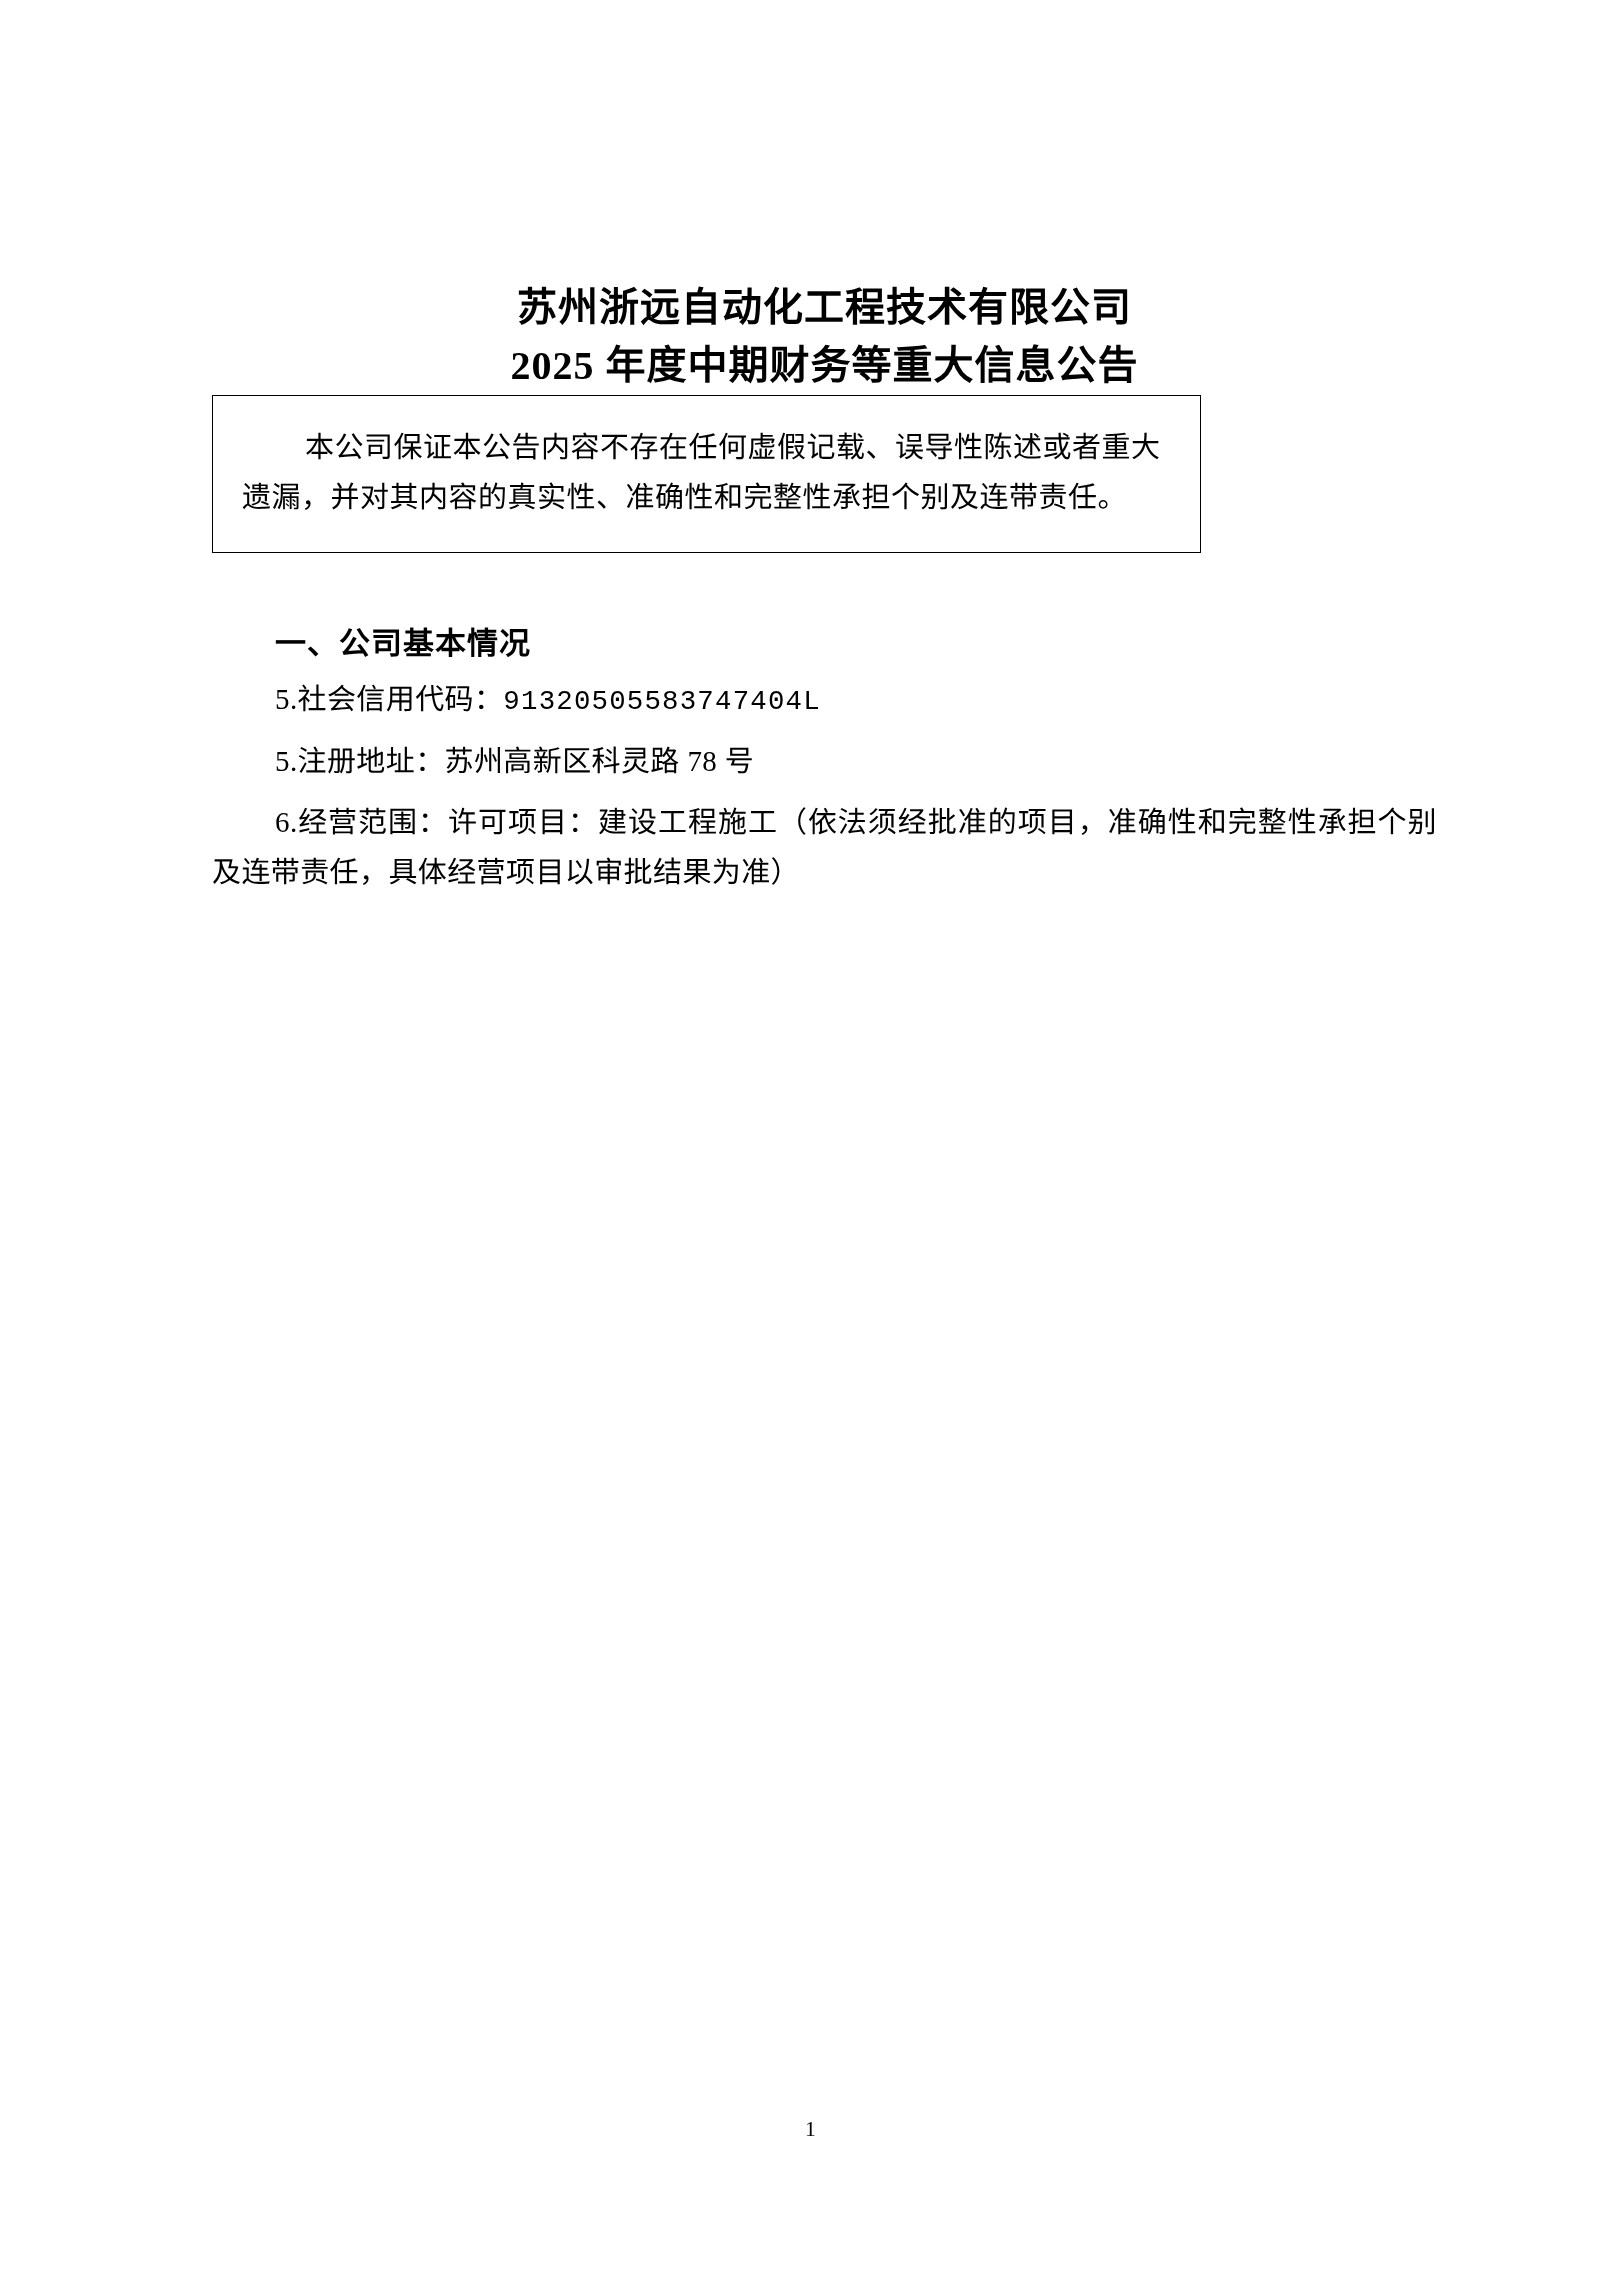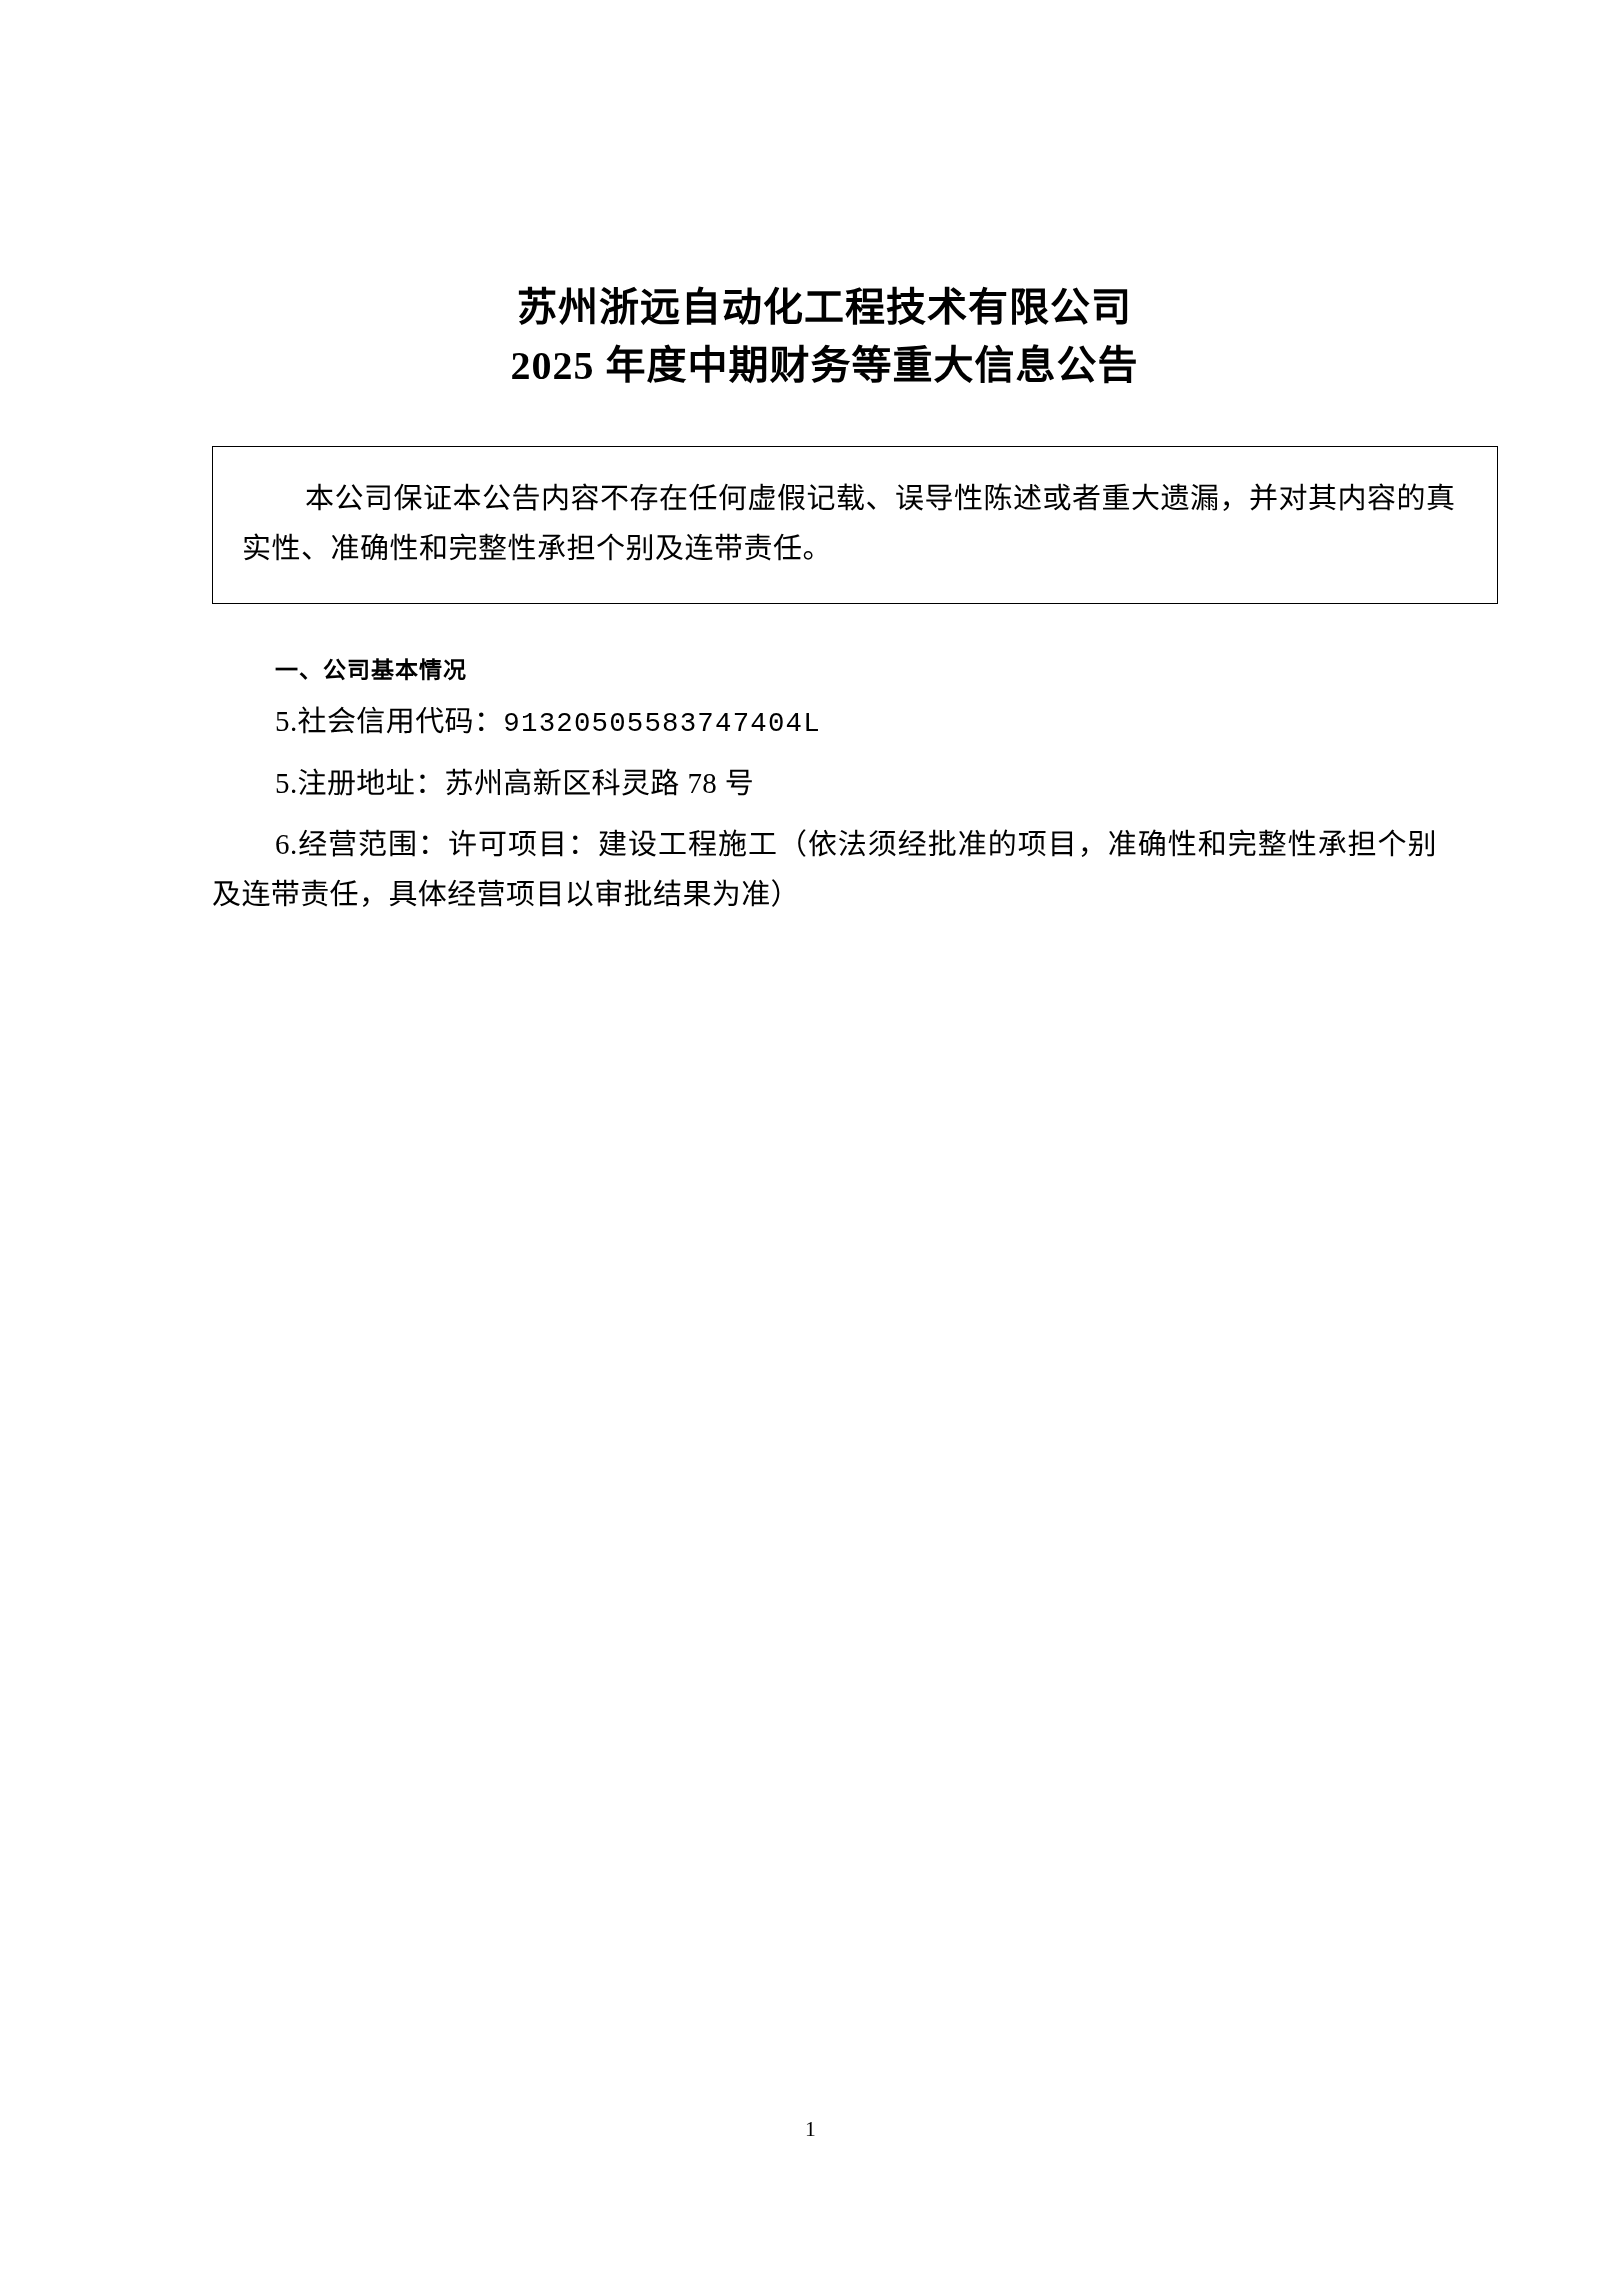--- a/index.html
+++ b/index.html
@@ -36,37 +36,36 @@
     font-size: 40px;
     line-height: 1.45;
     letter-spacing: 1px;
     font-family: "Liberation Serif", "DejaVu Serif", serif;
   }
   .doc-title .line {
     display: block;
     white-space: nowrap;
   }
   .notice-box {
-    margin-top: 51px;
     border: 1.5px solid #000;
     padding: 25.5px 29px 29px 29px;
     box-sizing: border-box;
-    width: 1286px;
+    width: 989px;
   }
   .notice-box p {
     margin: 0;
     font-size: 29px;
     line-height: 1.75;
     text-indent: 63px;
     letter-spacing: 0.5px;
     font-family: "Liberation Serif", "DejaVu Serif", serif;
   }
   .section-heading {
-    margin-top: 47px;
-    font-size: 23px;
+    margin-top: 65px;
+    font-size: 31px;
     font-weight: bold;
     text-indent: 63px;
     letter-spacing: 1px;
     font-family: "Liberation Sans", "DejaVu Sans", sans-serif;
   }
   .body-para {
     margin-top: 17.6px;
     font-size: 29px;
     line-height: 1.72;
     text-indent: 63px;

